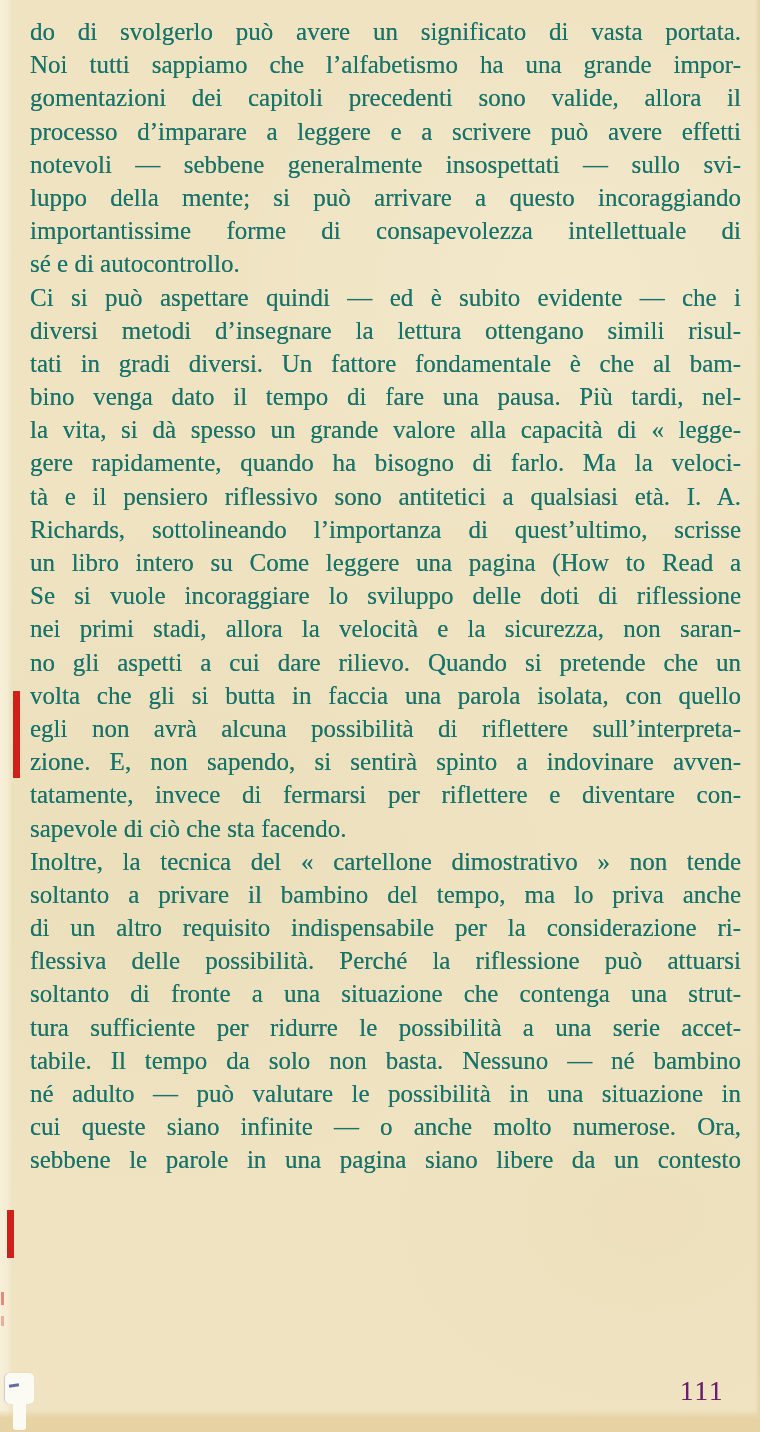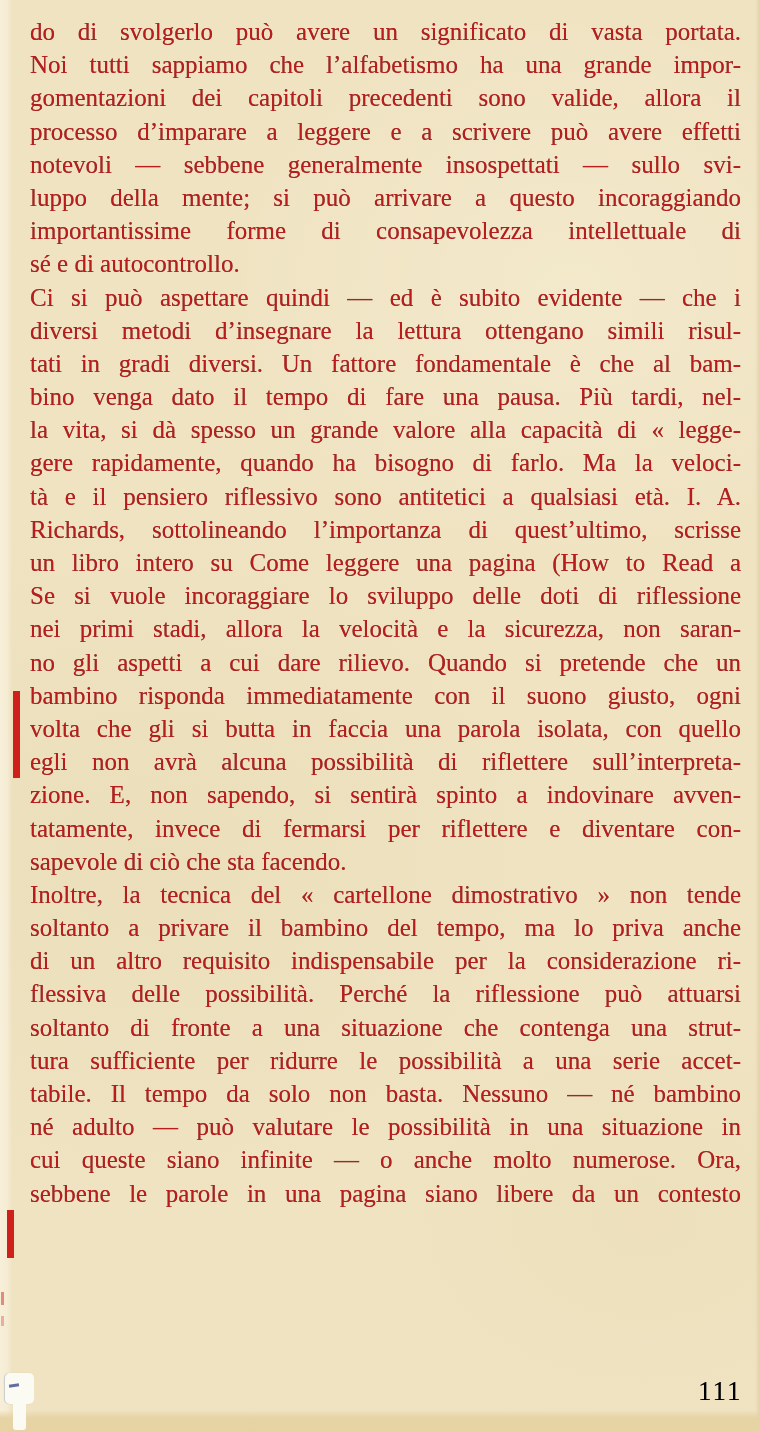--- a/index.html
+++ b/index.html
@@ -42,42 +42,42 @@
     position: absolute;
     right: 0; top: 0;
     width: 5px; height: 1432px;
     background: linear-gradient(to left, rgba(210,190,140,0.45), rgba(210,190,140,0));
   }
 
   .text-block {
     position: absolute;
     left: 30px; top: 15px;
     width: 711px;
-    color: #b91c1c;
+    color: #0f766e;
     font-size: 25px;
     line-height: 33.2px;
     text-shadow: 0 0 0.5px rgba(45,42,36,0.55);
   }
   .line {
     text-align: justify;
     text-align-last: justify;
     white-space: normal;
     height: 33.2px;
     overflow: visible;
   }
   .line.para-end {
     text-align-last: left;
   }
   .it { }
 
   .page-number {
     position: absolute;
-    left: 698px; top: 1376px;
+    left: 680px; top: 1376px;
     width: 50px;
-    color: #000000;
+    color: #701a75;
     font-size: 27px;
     letter-spacing: 2px;
     text-shadow: 0 0 0.5px rgba(45,42,36,0.55);
   }
 
   
   .margin-mark {
     position: absolute;
     background: #cf201c;
   }
@@ -137,21 +137,20 @@
     <div class="line"><span>tati in gradi diversi. Un fattore fondamentale è che al bam-</span></div>
     <div class="line"><span>bino venga dato il tempo di fare una pausa. Più tardi, nel-</span></div>
     <div class="line"><span>la vita, si dà spesso un grande valore alla capacità di « legge-</span></div>
     <div class="line"><span>gere rapidamente, quando ha bisogno di farlo. Ma la veloci-</span></div>
     <div class="line"><span>tà e il pensiero riflessivo sono antitetici a qualsiasi età. I. A.</span></div>
     <div class="line"><span>Richards, sottolineando l’importanza di quest’ultimo, scrisse</span></div>
     <div class="line"><span>un libro intero su </span><span class="it">Come leggere una pagina</span><span> </span><span class="it">(How to Read a</span></div>
     <div class="line"><span>Se si vuole incoraggiare lo sviluppo delle doti di riflessione</span></div>
     <div class="line"><span>nei primi stadi, allora la velocità e la sicurezza, </span><span class="it">non</span><span> saran-</span></div>
     <div class="line"><span>no gli aspetti a cui dare rilievo. Quando si pretende che un</span></div>
-    <div class="line"><span>bambino risponda immediatamente con il suono giusto, ogni</span></div>
     <div class="line"><span>volta che gli si butta in faccia una parola isolata, con quello</span></div>
     <div class="line"><span>egli non avrà alcuna possibilità di riflettere sull’interpreta-</span></div>
     <div class="line"><span>zione. E, non sapendo, si sentirà spinto a indovinare avven-</span></div>
     <div class="line"><span>tatamente, invece di fermarsi per riflettere e diventare con-</span></div>
     <div class="line para-end"><span>sapevole di ciò che sta facendo.</span></div>
     <div class="line"><span>Inoltre, la tecnica del « cartellone dimostrativo » non tende</span></div>
     <div class="line"><span>soltanto a privare il bambino del tempo, ma lo priva anche</span></div>
     <div class="line"><span>di un altro requisito indispensabile per la considerazione ri-</span></div>
     <div class="line"><span>flessiva delle possibilità. Perché la riflessione può attuarsi</span></div>
     <div class="line"><span>soltanto di fronte a una situazione che contenga una strut-</span></div>

